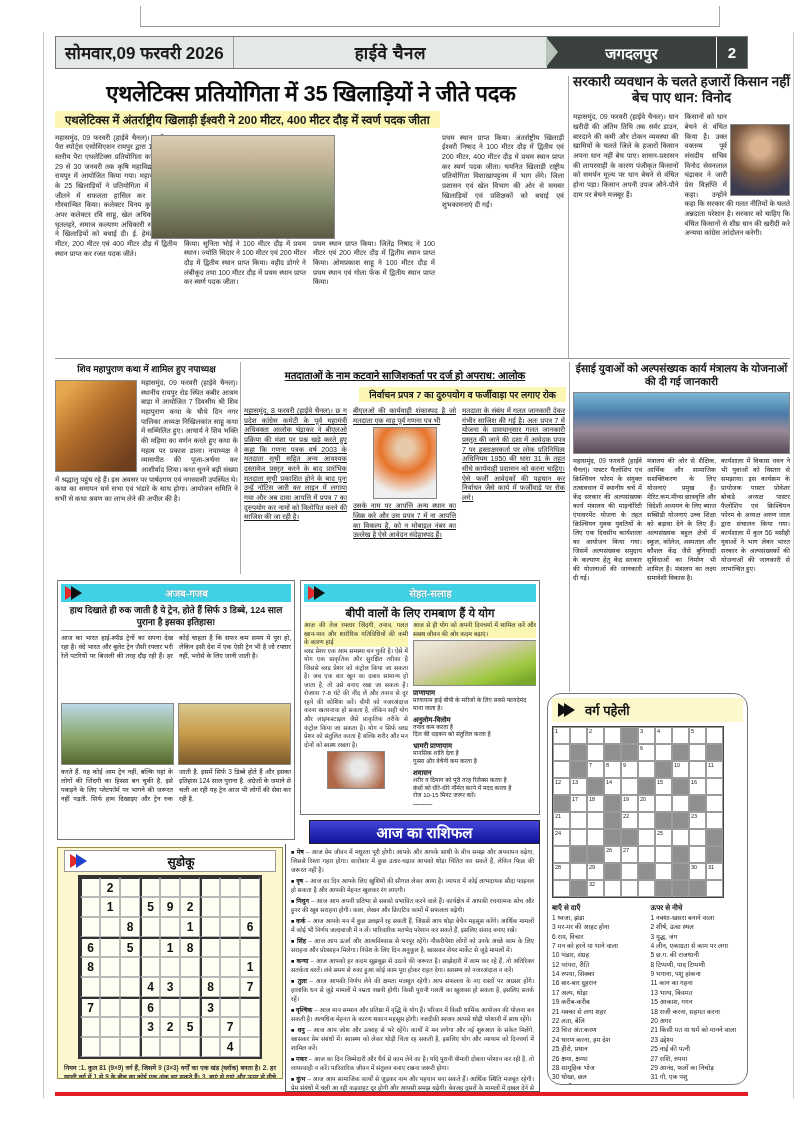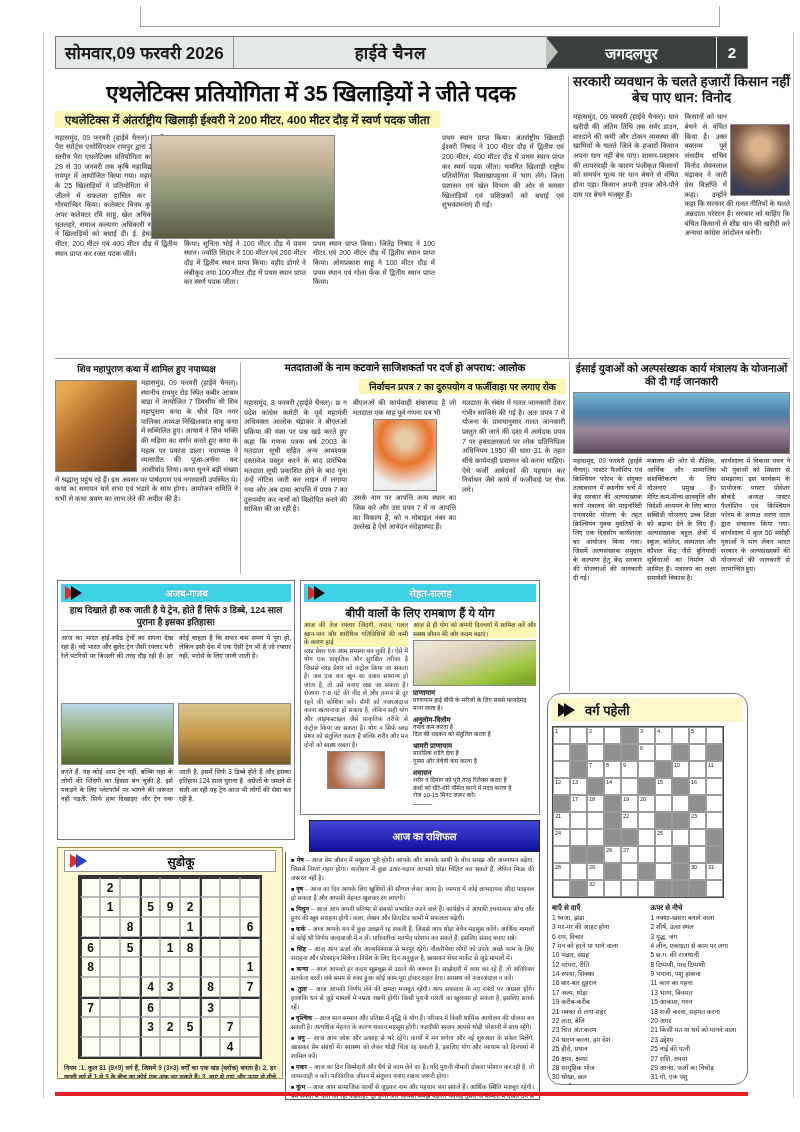--- a/index.html
+++ b/index.html
@@ -45,21 +45,21 @@
   .clue-foot{font-weight:bold;font-size:7px;margin-top:2px;}
   
   .sudoku-box{background:#fdf7cf;border:1px solid #998c3a;box-sizing:border-box;padding:2px 6px 4px 6px;overflow:hidden;}
   .sudoku-strip{height:20px;background:#fff;border:1px solid #999;display:flex;align-items:center;padding-left:5px;margin-bottom:3px;}
   .sudoku-strip .lbl{flex:1;text-align:center;font-weight:bold;font-size:12px;color:#111;}
   .sgrid{display:grid;grid-template-columns:repeat(9,20px);grid-auto-rows:20px;border:2px solid #333;width:max-content;margin:2px auto;background:#fffef2;}
   .sc{border:1px solid #b9b9b9;display:flex;align-items:center;justify-content:center;font-weight:bold;font-size:12px;box-sizing:border-box;color:#111;}
   .sc.bt{border-top:2px solid #333;} .sc.bl{border-left:2px solid #333;}
   .s-rules{font-size:6.3px;line-height:1.45;text-align:justify;font-weight:bold;color:#333;margin-top:4px;}
   
-  .horo-head{height:32px;background:linear-gradient(#4444d8,#12129e);color:#fff;font-weight:bold;font-size:10px;
+  .horo-head{height:24px;background:linear-gradient(#4444d8,#12129e);color:#fff;font-weight:bold;font-size:15px;
       display:flex;align-items:center;justify-content:center;border:1px solid #222;box-sizing:border-box;margin-left:24px;}
   .horo-body{border:1px solid #556;border-top:none;box-sizing:border-box;padding:4px 5px;font-size:6.2px;line-height:1.42;text-align:justify;overflow:hidden;background:#fff;}
   .h-entry{margin-bottom:2.5px;}
   .h-entry .sq{font-size:5.5px;color:#111;}
   
   .red-rule{background:#e31e24;height:4px;}
   .yoga-title{font-weight:bold;font-size:6.8px;margin-top:2px;}
   .yoga-line{font-size:6px;line-height:1.3;}
   .hl{background:#fbf6b4;}
 </style>
@@ -125,21 +125,21 @@
 
   <div class="abs" style="left:55px;top:362px;width:183px;height:214px;overflow:hidden;">
     <div style="font-weight:bold;font-size:9px;text-align:center;margin-bottom:3px;">शिव महापुराण कथा में शामिल हुए नपाध्यक्ष</div>
     <div class="photo" style="float:left;width:80px;height:90px;margin:2px 4px 2px 0;border:1px solid #888;
          background:linear-gradient(135deg,#e8a84e 10%,#b06a2a 45%,#6e3f1d 90%);"></div>
     <div class="body-txt">महासमुंद, 09 फरवरी (हाईवे चैनल)। स्थानीय रायपुर रोड स्थित कबीर आश्रम बाड़ा में आयोजित 7 दिवसीय श्री शिव महापुराण कथा के चौथे दिन नगर पालिका अध्यक्ष निखिलकांत साहू कथा में सम्मिलित हुए। आचार्य ने शिव भक्ति की महिमा का वर्णन करते हुए कथा के महत्व पर प्रकाश डाला। नपाध्यक्ष ने व्यासपीठ की पूजा-अर्चना कर आशीर्वाद लिया। कथा सुनने बड़ी संख्या में श्रद्धालु पहुंच रहे हैं। इस अवसर पर पार्षदगण एवं नगरवासी उपस्थित थे। कथा का समापन धर्म सभा एवं भंडारे के साथ होगा। आयोजन समिति ने सभी से कथा श्रवण का लाभ लेने की अपील की है।</div>
   </div>
 
   <div class="abs vline" style="left:240px;top:362px;height:212px;"></div>
 
-  <div class="abs" style="left:244px;top:360px;width:322px;">
+  <div class="abs" style="left:244px;top:368px;width:322px;text-decoration:underline;">
     <div style="font-weight:bold;font-size:10px;text-align:center;white-space:nowrap;overflow:hidden;color:#0c0c0c;">मतदाताओं के नाम कटवाने साजिशकर्ता पर दर्ज हो अपराध: आलोक</div>
     <div style="text-align:right;margin-top:2px;">
       <span class="sub-yellow" style="font-size:9.3px;">निर्वाचन प्रपत्र 7 का दुरुपयोग व फर्जीवाड़ा पर लगाए रोक</span>
     </div>
     <div class="cols" style="margin-top:4px;height:168px;overflow:hidden;gap:6px;">
       <div class="body-txt" style="width:103px;">महासमुंद, 8 फरवरी (हाईवे चैनल)। छ ग प्रदेश कांग्रेस कमेटी के पूर्व महामंत्री अधिवक्ता आलोक चंद्राकर ने बीएलओ प्रक्रिया की मंशा पर प्रश्न खड़े करते हुए कहा कि गणना पत्रक वर्ष 2003 के मतदाता सूची सहित अन्य आवश्यक दस्तावेज प्रस्तुत करने के बाद प्रारंभिक मतदाता सूची प्रकाशित होने के बाद पुनः उन्हें नोटिस जारी कर लाइन में लगाया गया और अब दावा आपत्ति में प्रपत्र 7 का दुरुपयोग कर नामों को विलोपित करने की साजिश की जा रही है।</div>
       <div style="width:103px;">
         <div class="body-txt">बीएलओ की कार्यवाही शंकास्पद है जो मतदाता एक माह पूर्व गणना पत्र भी</div>
         <div class="photo" style="width:62px;height:70px;margin:2px auto;border:1px solid #888;
              background:radial-gradient(circle at 50% 28%,#e8c9a8 14%,#e8742a 42%,#efefef 78%);"></div>

